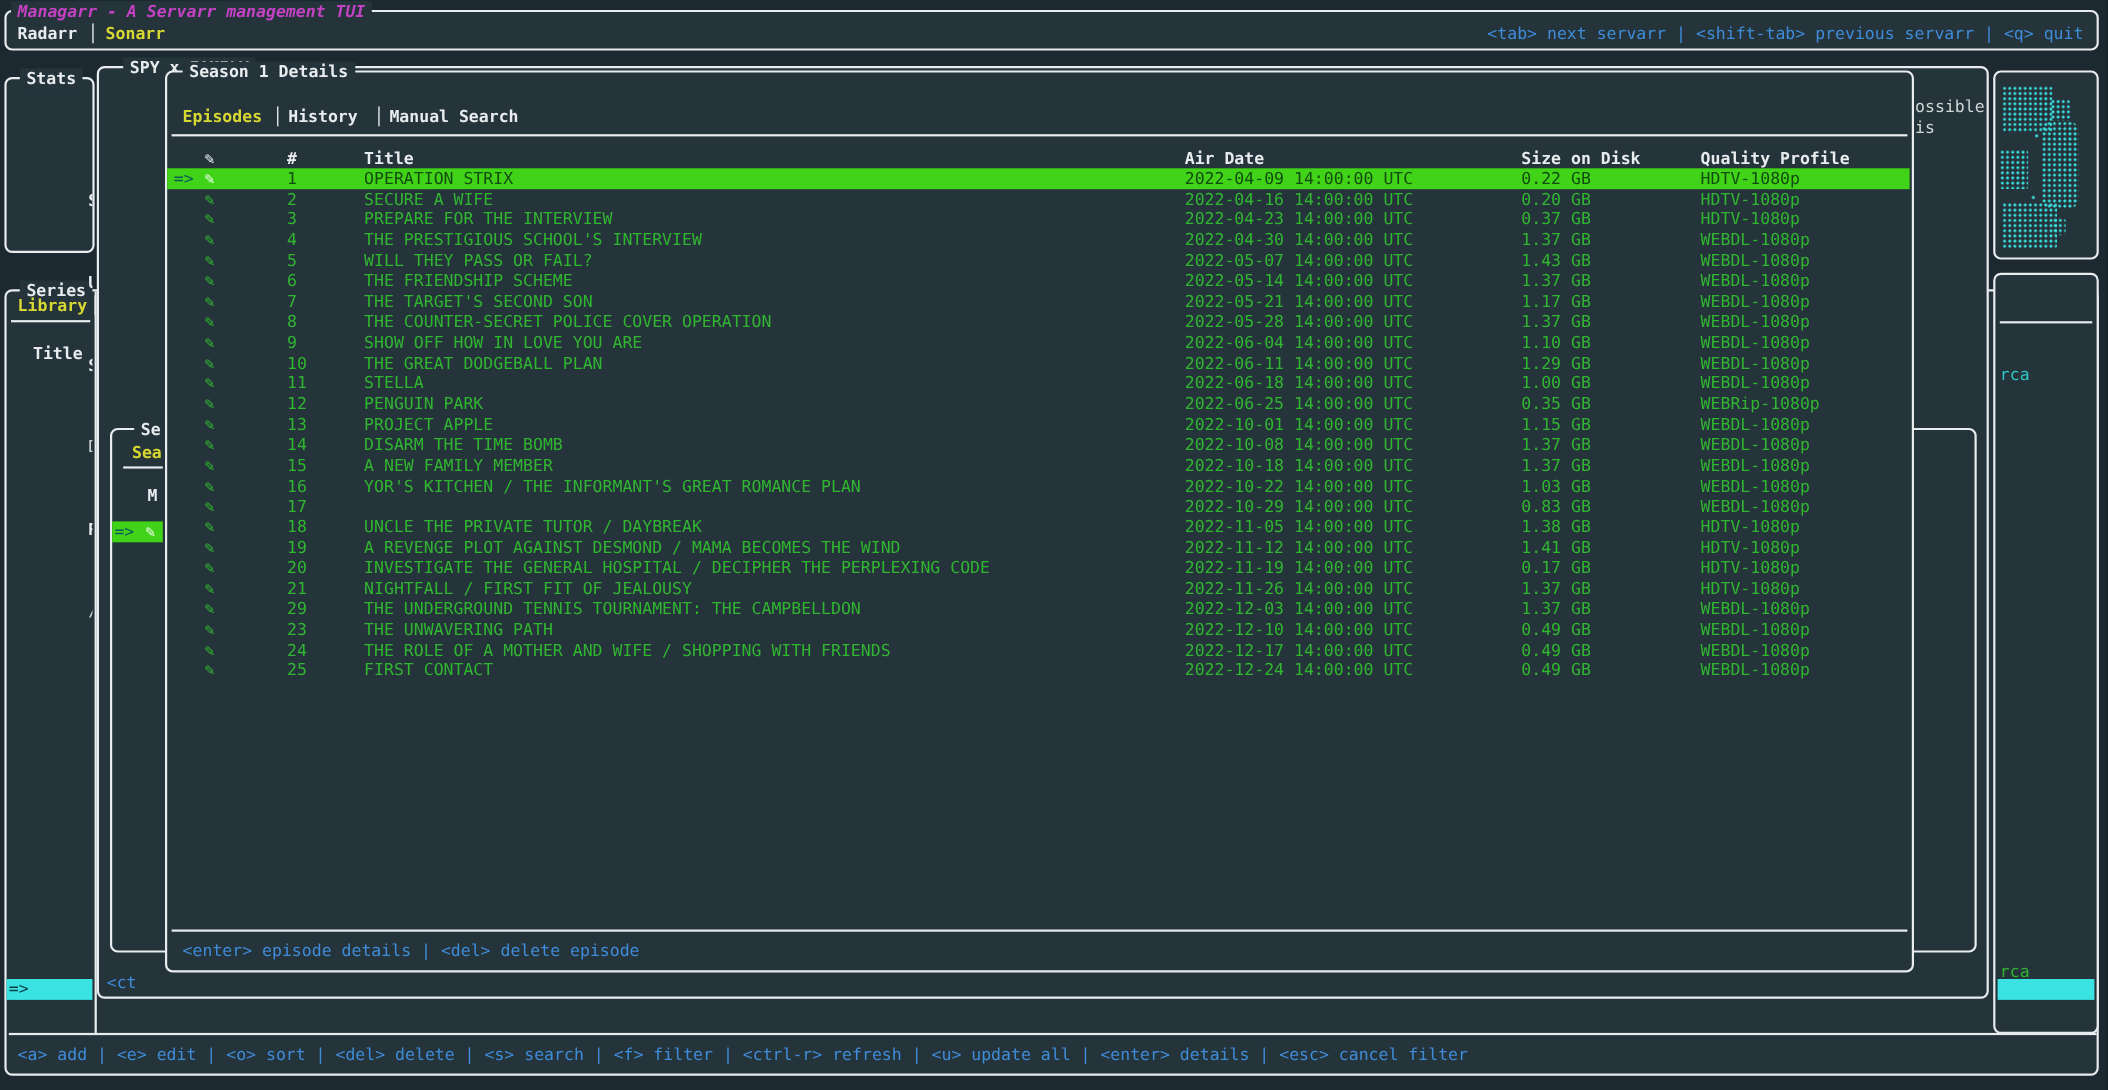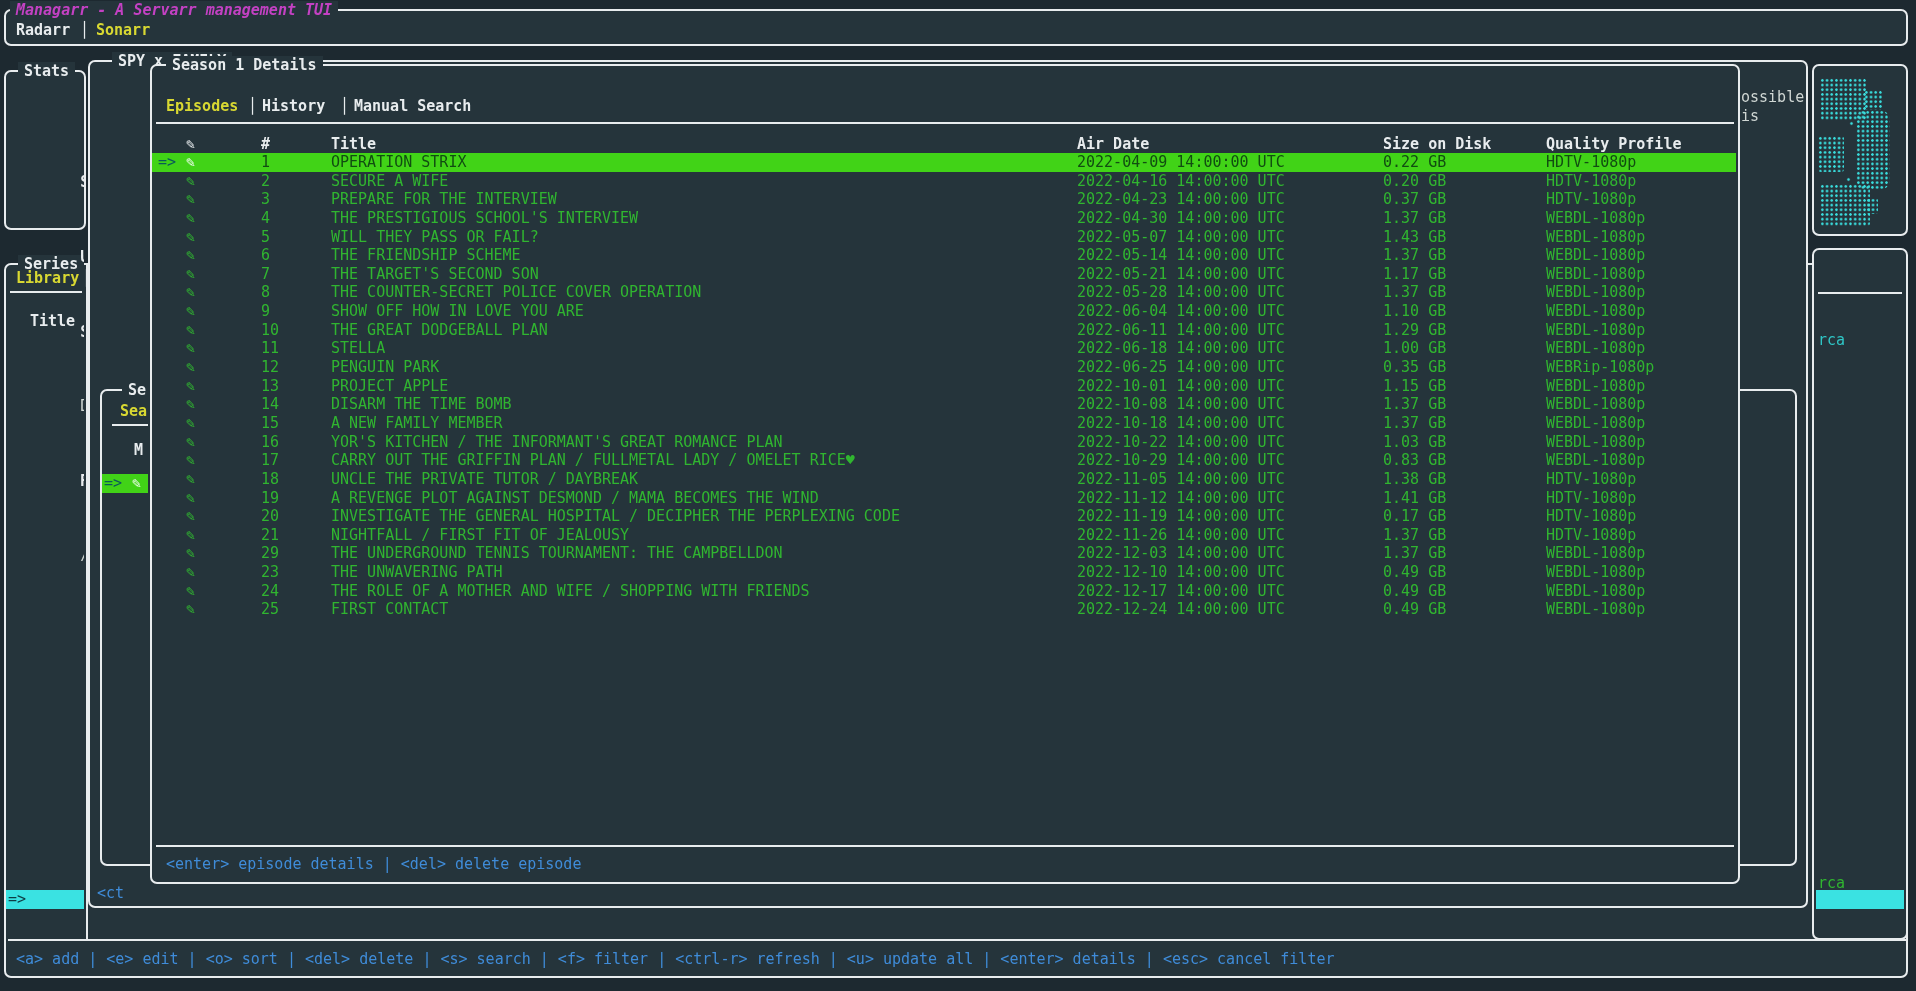--- a/index.html
+++ b/index.html
@@ -59,20 +59,21 @@
 </head>
 <body>
 
 <div id="screen">
 
   <div class="box" style="left:4px;top:9px;width:1904px;height:37px;"></div>
   <div class="ptitle magenta it" style="left:10px;top:1px;">Managarr - A Servarr management TUI</div>
   <span class="txt white bold" style="left:16px;top:21px;">Radarr</span>
   <span class="txt white" style="left:80px;top:21px;">│</span>
   <span class="txt yellow" style="left:96px;top:21px;">Sonarr</span>
+  <span class="txt blue" style="right:22px;top:21px;">&lt;tab&gt; next servarr | &lt;shift-tab&gt; previous servarr | &lt;q&gt; quit</span>
 
   <div class="box" style="left:4px;top:263px;width:1904px;height:715px;"></div>
   <div class="ptitle" style="left:18px;top:255px;">Series</div>
   <span class="txt yellow" style="left:16px;top:269px;">Library</span>
   <span class="txt white" style="left:82px;top:269px;">│</span>
   <div class="hline" style="left:10px;top:291px;width:72px;"></div>
   <span class="txt white bold" style="left:30px;top:312px;">Title</span>
 
   <div id="series-list">
 
@@ -512,21 +513,20 @@
         <span class="c-title">YOR'S KITCHEN / THE INFORMANT'S GREAT ROMANCE PLAN</span>
         <span class="c-air">2022-10-22 14:00:00 UTC</span>
         <span class="c-size">1.03 GB</span>
         <span class="c-qual">WEBDL-1080p</span>
       </div>
 
       <div class="erow st-normal">
         <span class="c-pfx pfx"></span>
         <span class="c-pencil pencil">✎</span>
         <span class="c-num">17</span>
-        <span class="c-title">CARRY OUT THE GRIFFIN PLAN / FULLMETAL LADY / OMELET RICE♥</span>
         <span class="c-air">2022-10-29 14:00:00 UTC</span>
         <span class="c-size">0.83 GB</span>
         <span class="c-qual">WEBDL-1080p</span>
       </div>
 
       <div class="erow st-normal">
         <span class="c-pfx pfx"></span>
         <span class="c-pencil pencil">✎</span>
         <span class="c-num">18</span>
         <span class="c-title">UNCLE THE PRIVATE TUTOR / DAYBREAK</span>

